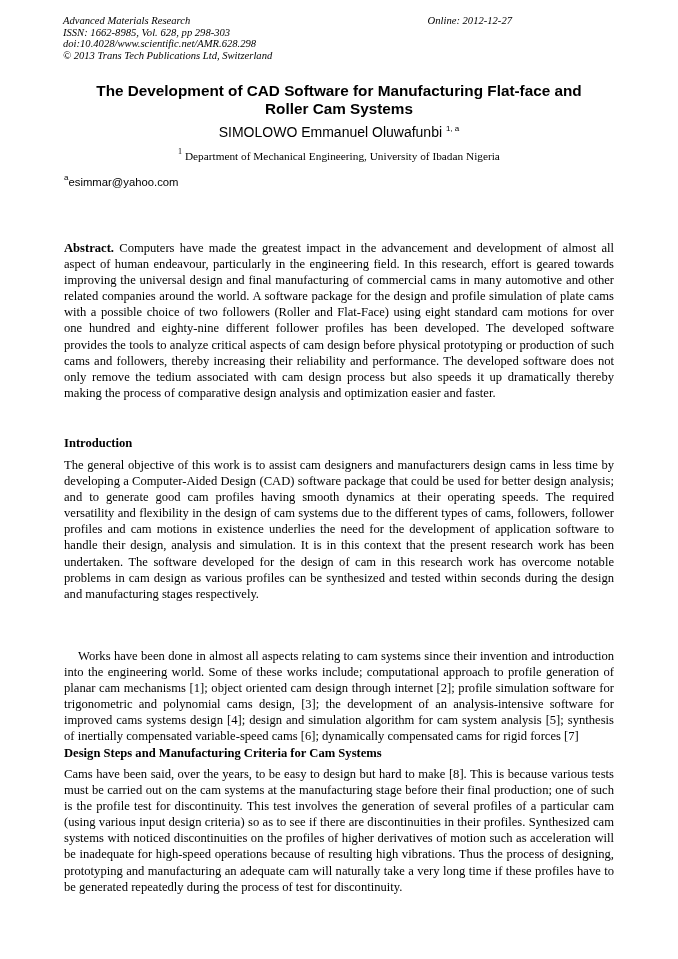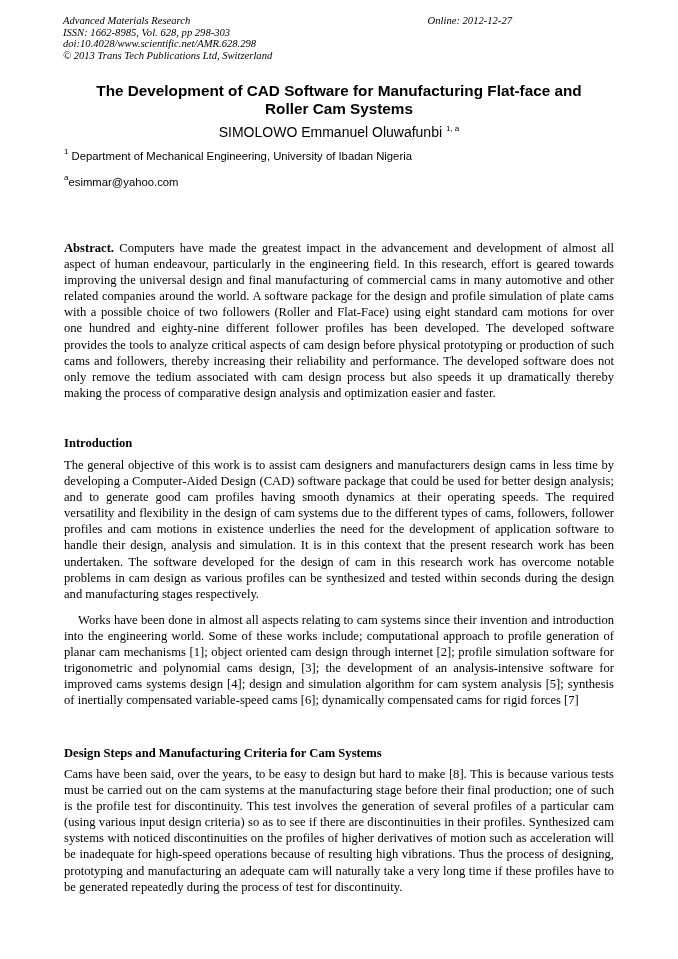--- a/index.html
+++ b/index.html
@@ -3,28 +3,28 @@
   <meta charset="utf-8">
   <style>
     html, body { margin: 0; padding: 0; background: #ffffff; }
     body { width: 678px; height: 959px; overflow: hidden; position: relative; color: #000; }
     .page { position: absolute; left: 0; top: 0; width: 576px; height: 959px; background: #fff; }
     .hdr-left { position: absolute; left: 63px; top: 15px; font-family: "Liberation Serif", serif; font-style: italic; font-size: 10.6px; line-height: 11.6px; }
     .hdr-right { position: absolute; right: 64px; top: 15px; font-family: "Liberation Serif", serif; font-style: italic; font-size: 10.6px; line-height: 11.6px; }
     .title { position: absolute; left: 64px; width: 550px; top: 82px; text-align: center; font-family: "Liberation Sans", sans-serif; font-weight: bold; font-size: 15.3px; line-height: 18px; }
     .author { position: absolute; left: 64px; width: 550px; top: 124px; text-align: center; font-family: "Liberation Sans", sans-serif; font-size: 14px; line-height: 17px; }
     .author sup, .affil sup, .email sup { font-size: 8px; vertical-align: 6px; line-height: 0; }
-    .affil { position: absolute; left: 64px; width: 550px; top: 149px; text-align: left; font-family: Liberation Sans, sans-serif; font-size: 11.3px; line-height: 14px; }
+    .affil { position: absolute; left: 64px; width: 550px; top: 149px; text-align: center; font-family: Liberation Serif, serif; font-size: 11.3px; line-height: 14px; }
     .email { position: absolute; left: 64px; width: 550px; top: 175px; font-family: "Liberation Sans", sans-serif; font-size: 11.3px; line-height: 14px; }
     .keywords { position: absolute; left: 64px; width: 550px; top: 205px; font-family: "Liberation Sans", sans-serif; font-size: 11.3px; line-height: 14px; }
     .keywords b { font-weight: bold; }
     .para { position: absolute; left: 64px; width: 550px; font-family: "Liberation Serif", serif; font-size: 12.6px; line-height: 16.1px; text-align: justify; }
     .para b { font-weight: bold; }
     .heading { position: absolute; left: 64px; width: 550px; font-family: "Liberation Serif", serif; font-weight: bold; font-size: 12.6px; line-height: 16px; }
-    .indent { text-indent: 14px; }
+    .indent { text-indent: 14px; margin-top: 36px; }
   </style>
 </head>
 <body>
 
 <div class="page">
 
   <div class="hdr-left">
     <div>Advanced Materials Research</div>
     <div>ISSN: 1662-8985, Vol. 628, pp 298-303</div>
     <div>doi:10.4028/www.scientific.net/AMR.628.298</div>

